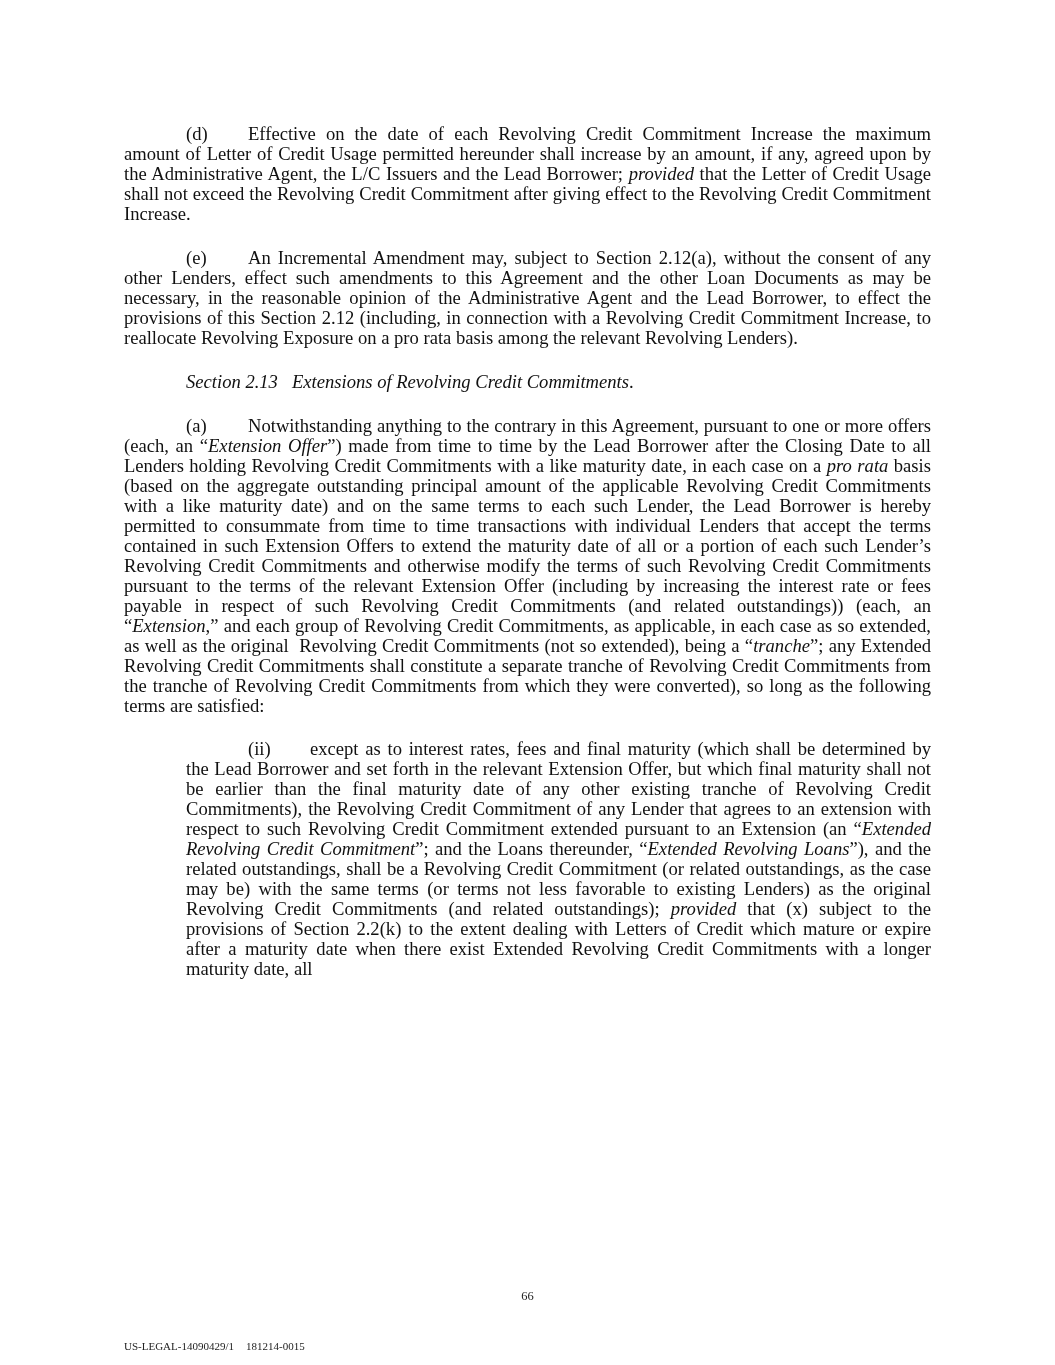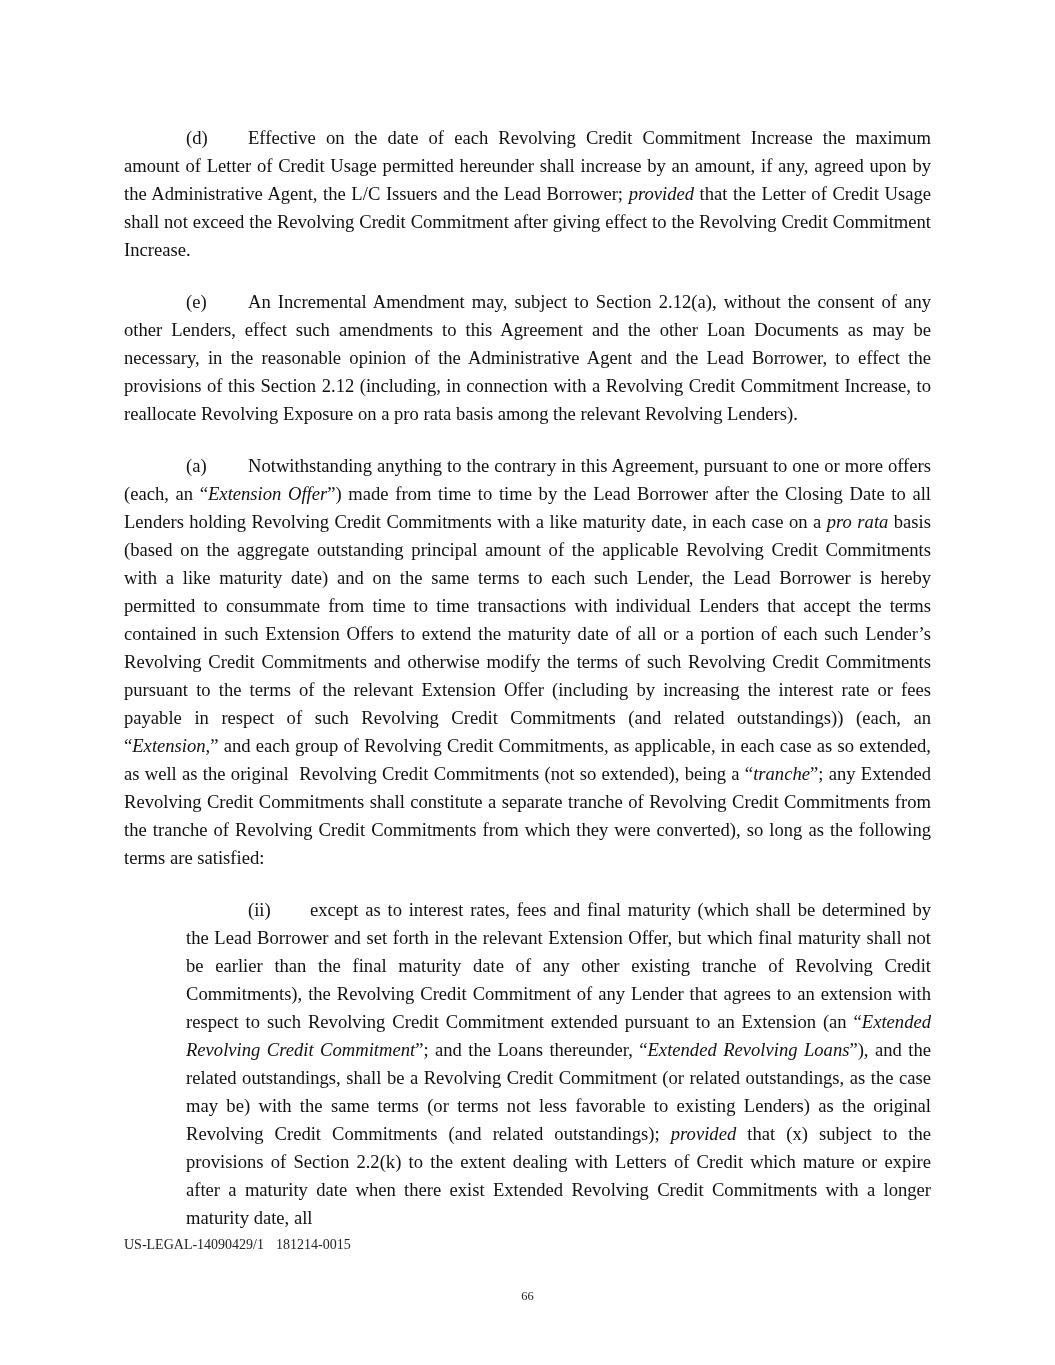--- a/index.html
+++ b/index.html
@@ -4,50 +4,51 @@
 <style>
   html, body { margin: 0; padding: 0; background: #ffffff; }
   body { width: 1055px; height: 1365px; position: relative; overflow: hidden; }
   .page {
     position: absolute; left: 0; top: 0; width: 1055px; height: 1365px;
     background: #ffffff; color: #111111;
     font-family: "Liberation Serif", "DejaVu Serif", serif;
   }
   .body-text {
     position: absolute; left: 124px; top: 124px; width: 807px;
-    font-size: 18.6px; line-height: 28px;
+    font-size: 18.6px; line-height: 20px;
     text-align: justify;
   }
   .para { margin: 0 0 23.85px 0; text-indent: 62px; }
   .para.sub { margin-left: 62px; text-indent: 62px; }
   .tab { display: inline-block; width: 62px; text-indent: 0; }
   .heading { margin: 0 0 23.85px 62px; font-style: italic; text-indent: 0; text-align: left; }
   .heading .tab { width: 56px; }
   .ref { }
   i { font-style: italic; }
   .footer-id {
-    position: absolute; left: 124px; top: 1237px;
-    font-size: 14px; color: #222;
+    position: absolute; left: 124px; top: 1340px;
+    font-size: 11px; color: #222;
   }
   .footer-id .gap { display: inline-block; width: 12px; }
   .page-num {
     position: absolute; left: 0; width: 1055px; top: 1289px;
     text-align: center; font-size: 12.5px; color: #222;
   }
 </style>
 </head>
 <body>
 
 <div class="page">
   <div class="body-text">
 
     <p class="para"><span class="tab">(d)</span><span>Effective on the date of each Revolving Credit Commitment Increase the maximum amount of Letter of Credit Usage permitted hereunder shall increase by an amount, if any, agreed upon by the Administrative Agent, the L/C Issuers and the Lead Borrower; </span><i>provided</i><span> that the Letter of Credit Usage shall not exceed the Revolving Credit Commitment after giving effect to the Revolving Credit Commitment Increase.</span></p>
 
     <p class="para"><span class="tab">(e)</span><span>An Incremental Amendment may, subject to </span><span class="ref">Section 2.12(a)</span><span>, without the consent of any other Lenders, effect such amendments to this Agreement and the other Loan Documents as may be necessary, in the reasonable opinion of the Administrative Agent and the Lead Borrower, to effect the provisions of this Section</span><span class="ref"> 2.12</span><span> (including, in connection with a Revolving Credit Commitment Increase, to reallocate Revolving Exposure on a pro rata basis among the relevant Revolving Lenders).</span></p>
 
+    <p class="heading"><span class="tab" style="width:auto;margin-right:14px;">Section 2.13</span><span>Extensions of Revolving Credit Commitments</span><span style="font-style:normal">.</span></p>
 
     <p class="para"><span class="tab">(a)</span><span>Notwithstanding anything to the contrary in this Agreement, pursuant to one or more offers (each, an “</span><i>Extension Offer</i><span>”) made from time to time by the Lead Borrower after the Closing Date to all Lenders holding Revolving Credit Commitments with a like maturity date, in each case on a </span><i>pro rata</i><span> basis (based on the aggregate outstanding principal amount of the applicable Revolving Credit Commitments with a like maturity date) and on the same terms to each such Lender, the Lead Borrower is hereby permitted to consummate from time to time transactions with individual Lenders that accept the terms contained in such Extension Offers to extend the maturity date of all or a portion of each such Lender’s Revolving Credit Commitments and otherwise modify the terms of such Revolving Credit Commitments pursuant to the terms of the relevant Extension Offer (including by increasing the interest rate or fees payable in respect of such Revolving Credit Commitments (and related outstandings)) (each, an “</span><i>Extension</i><span>,” and each group of Revolving Credit Commitments, as applicable, in each case as so extended, as well as the original &nbsp;Revolving Credit Commitments (not so extended), being a “</span><i>tranche</i><span>”; any Extended Revolving Credit Commitments shall constitute a separate tranche of Revolving Credit Commitments from the tranche of Revolving Credit Commitments from which they were converted), so long as the following terms are satisfied:</span></p>
 
 
     <p class="para sub"><span class="tab">(ii)</span><span>except as to interest rates, fees and final maturity (which shall be determined by the Lead Borrower and set forth in the relevant Extension Offer, but which final maturity shall not be earlier than the final maturity date of any other existing tranche of Revolving Credit Commitments), the Revolving Credit Commitment of any Lender that agrees to an extension with respect to such Revolving Credit Commitment extended pursuant to an Extension (an “</span><i>Extended Revolving Credit Commitment</i><span>”; and the Loans thereunder, “</span><i>Extended Revolving Loans</i><span>”), and the related outstandings, shall be a Revolving Credit Commitment (or related outstandings, as the case may be) with the same terms (or terms not less favorable to existing Lenders) as the original Revolving Credit Commitments (and related outstandings); </span><i>provided</i><span> that (x) subject to the provisions of Section</span><span class="ref"> 2.2(k)</span><span> to the extent dealing with Letters of Credit which mature or expire after a maturity date when there exist Extended Revolving Credit Commitments with a longer maturity date, all</span></p>
 
   </div>
 
   <div class="footer-id"><span>US-LEGAL-14090429/1</span><span class="gap"></span><span>181214-0015</span></div>
   <div class="page-num">66</div>

